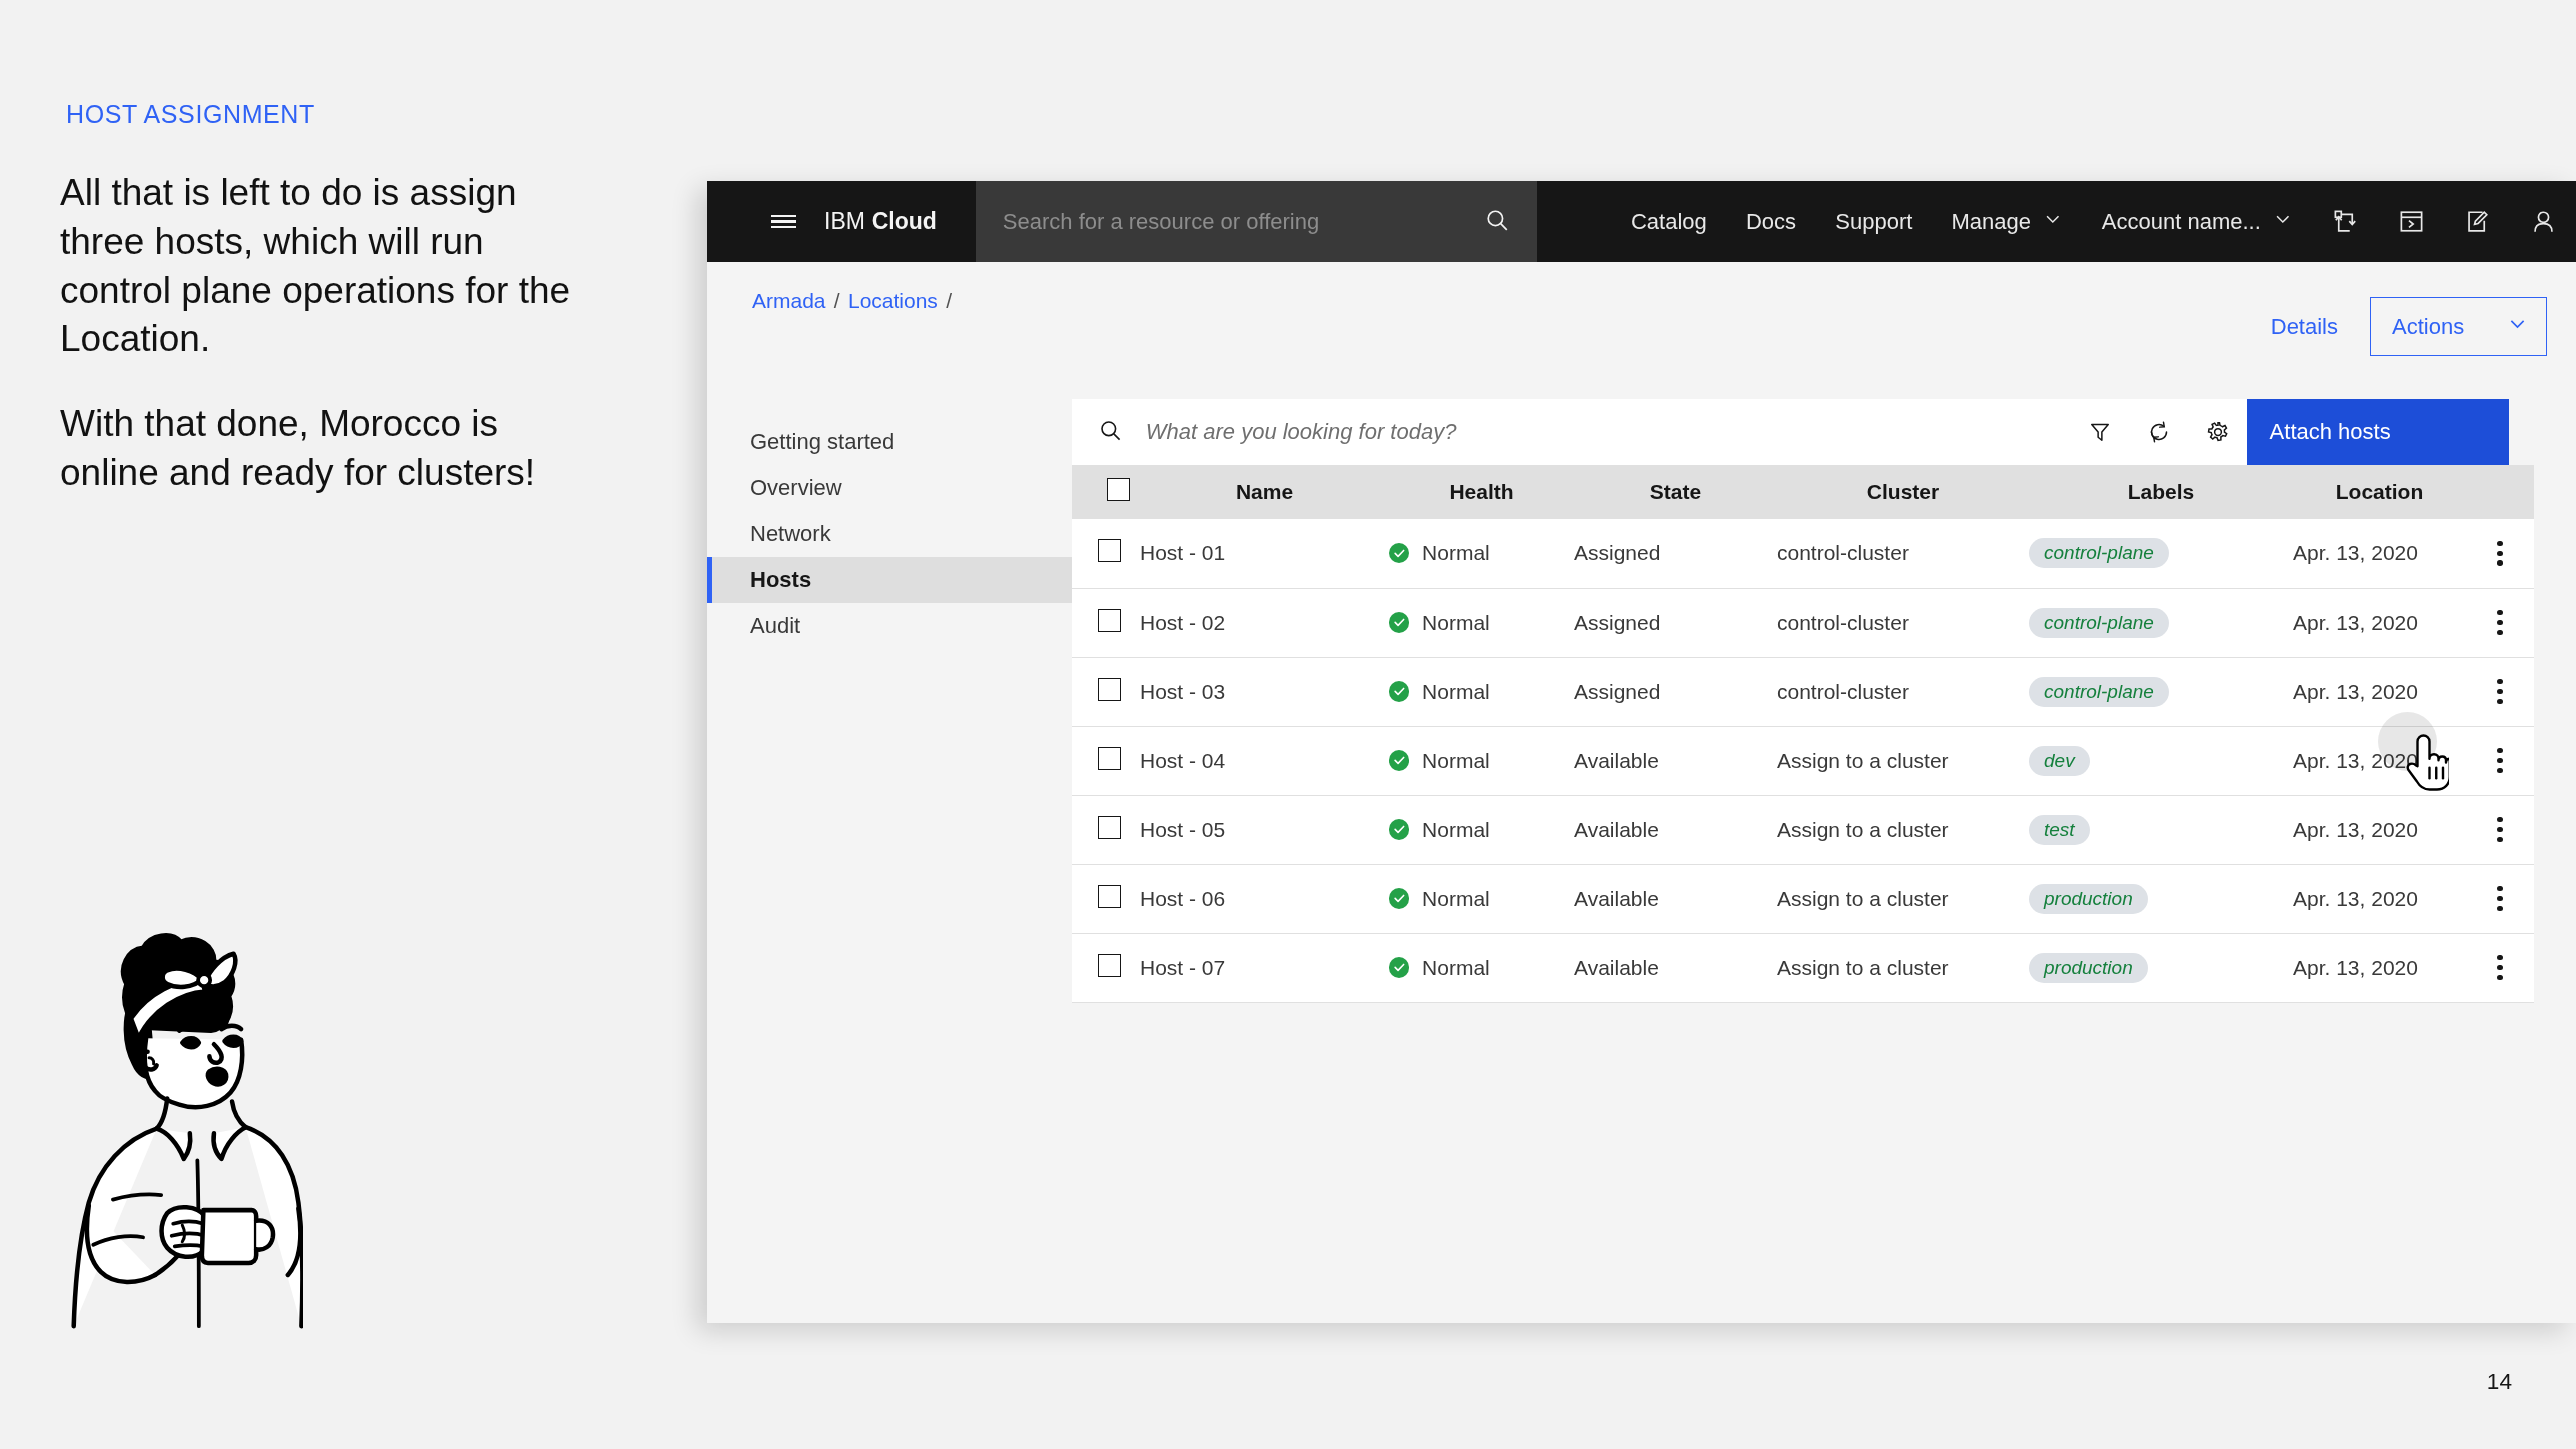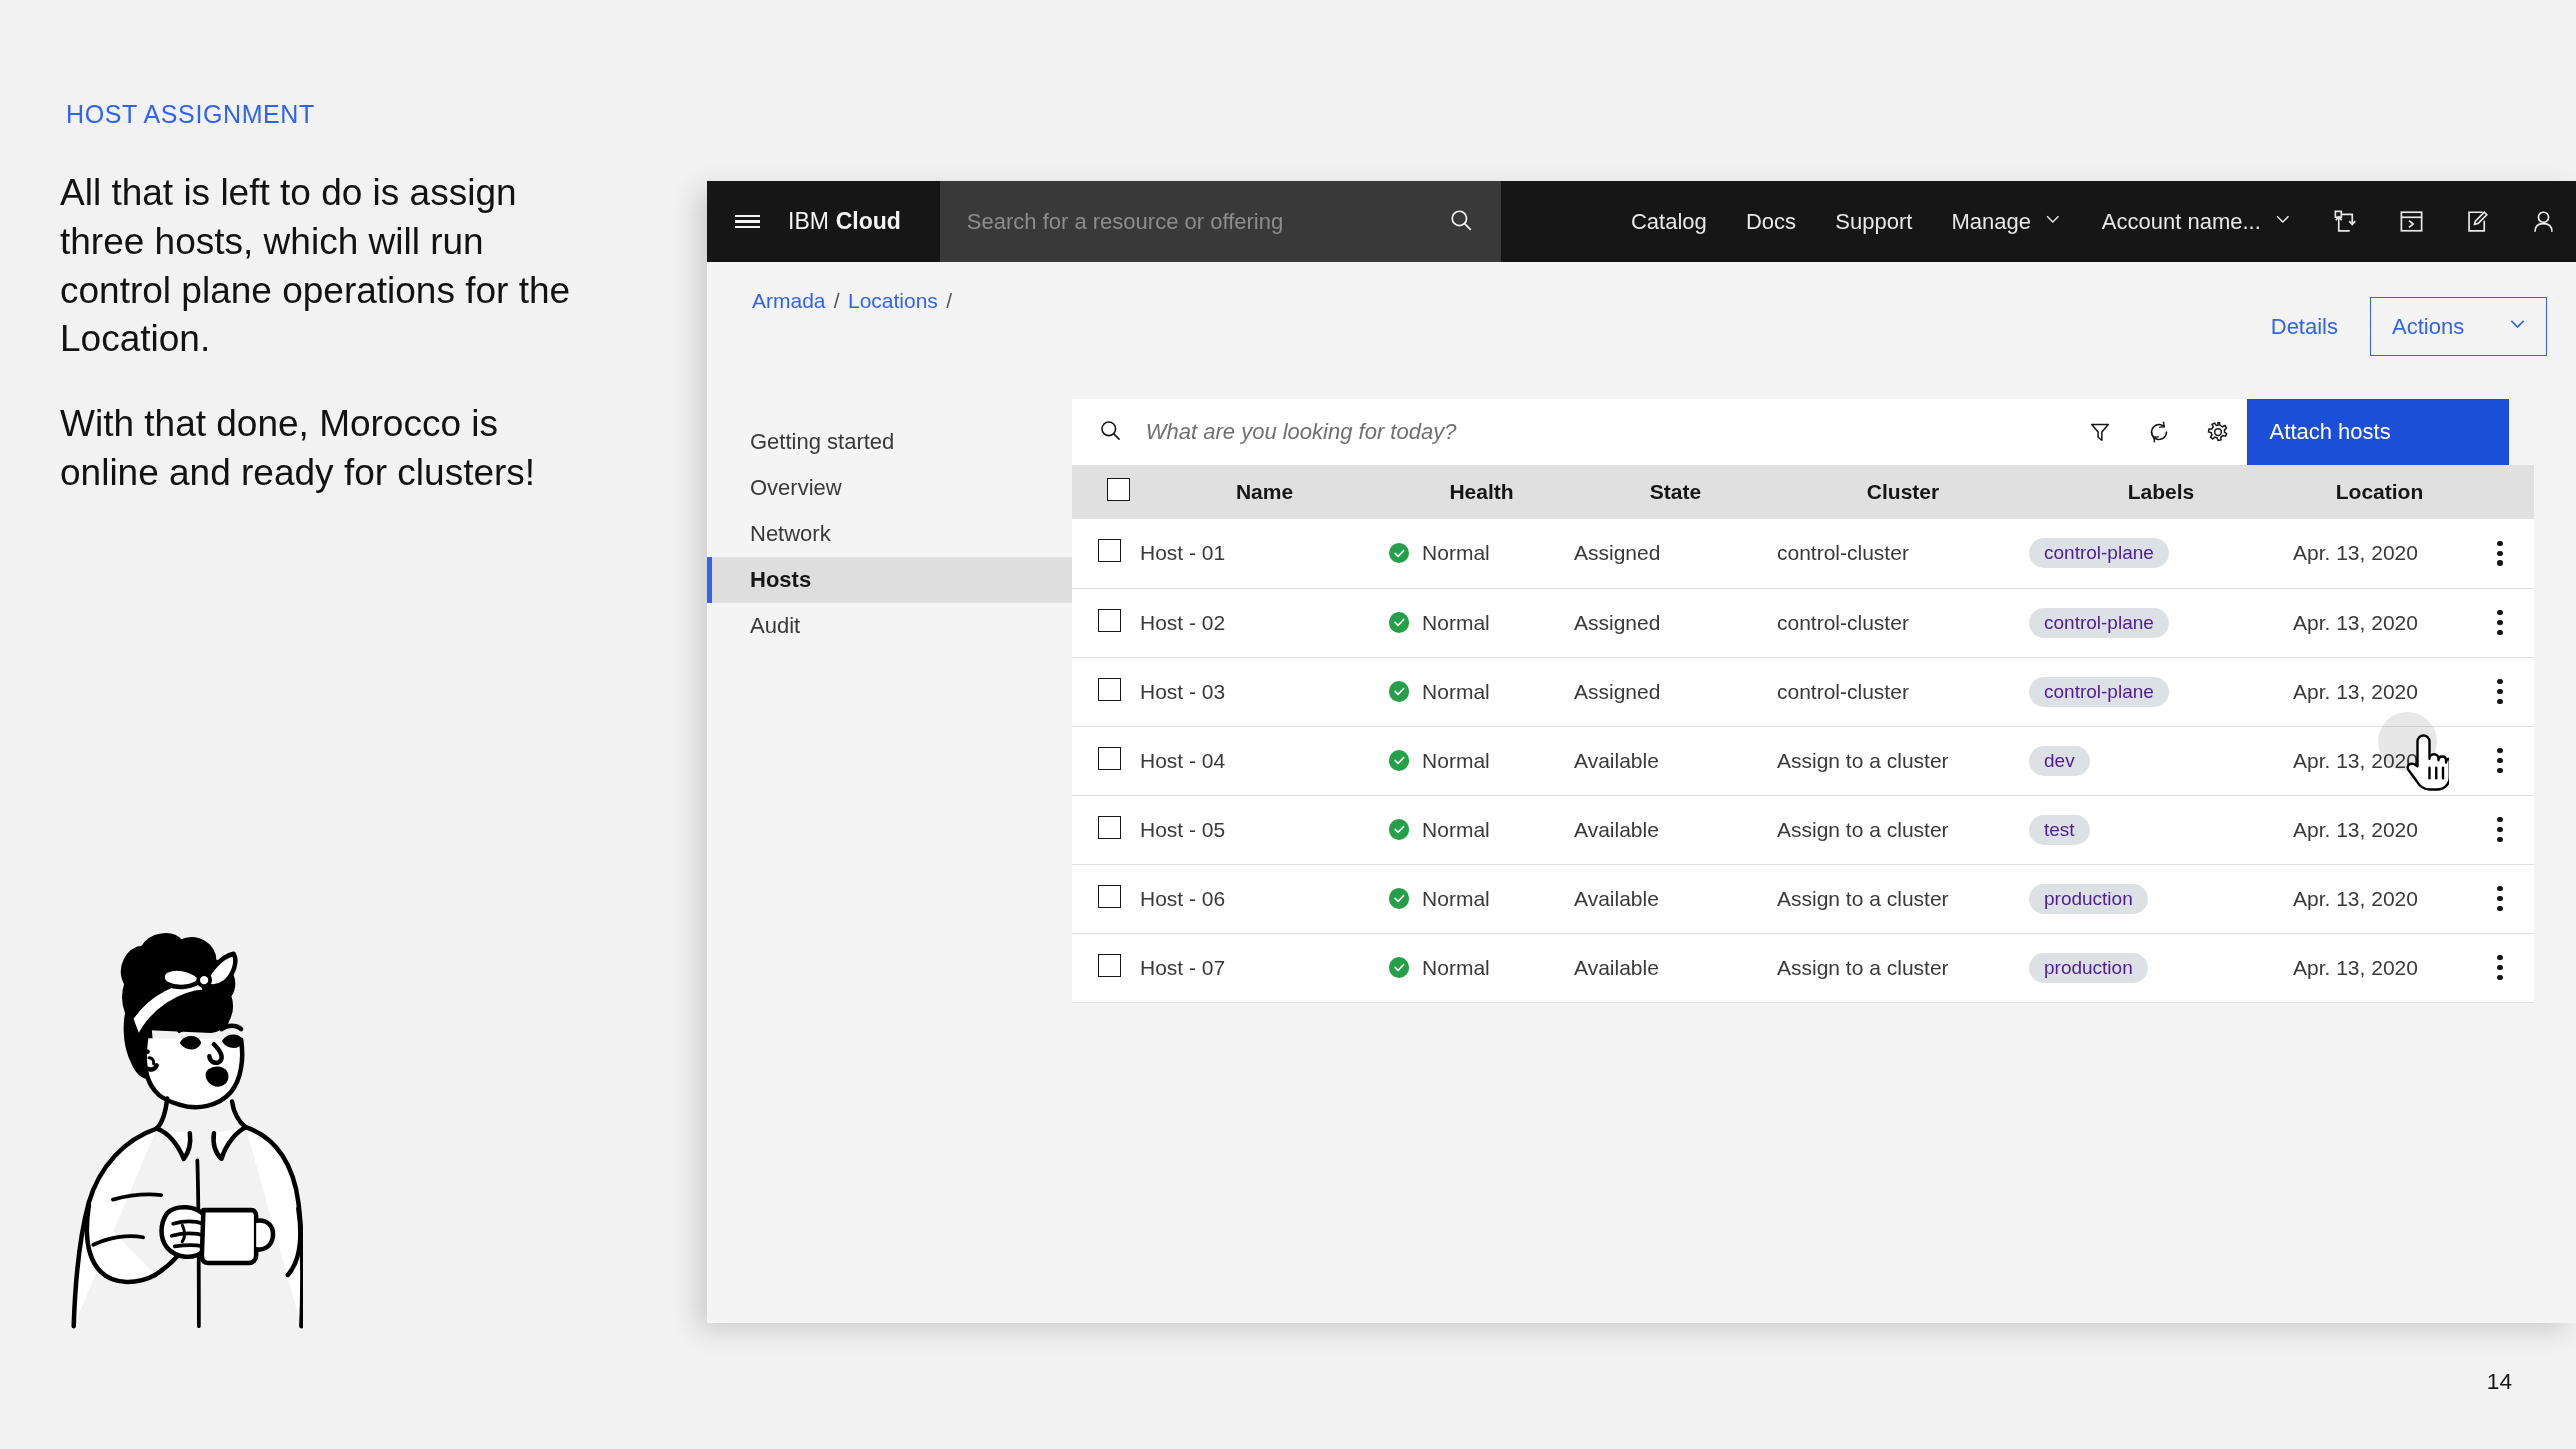--- a/index.html
+++ b/index.html
@@ -57,20 +57,21 @@
     overflow: hidden;
   }
 
   
   .ibm-header {
     display: flex;
     align-items: stretch;
     height: 81px;
     background: #161616;
     color: #f4f4f4;
+    padding-left: 36px;
   }
   .hdr-hamburger {
     width: 81px;
     display: flex; align-items: center; justify-content: center;
     cursor: pointer;
   }
   .hdr-hamburger .bar {
     width: 25.6px; height: 2.3px; background: #f4f4f4;
     display: block; margin: 3px 0;
   }
@@ -284,22 +285,23 @@
   }
   .health-cell {
     display: flex; align-items: center; gap: 12.8px;
   }
   .tag {
     display: inline-flex; align-items: center;
     height: 30px;
     padding: 0 15px;
     border-radius: 15px;
     background: #dde1e6;
-    color: #4c1d95;
+    color: #15803d;
     font-size: 19px;
+    font-style: italic;
   }
   .kebab {
     display: flex; flex-direction: column;
     align-items: center; gap: 4.5px;
     cursor: pointer;
   }
   .kebab i {
     width: 5.3px; height: 5.3px; border-radius: 50%;
     background: #161616; display: block;
   }

